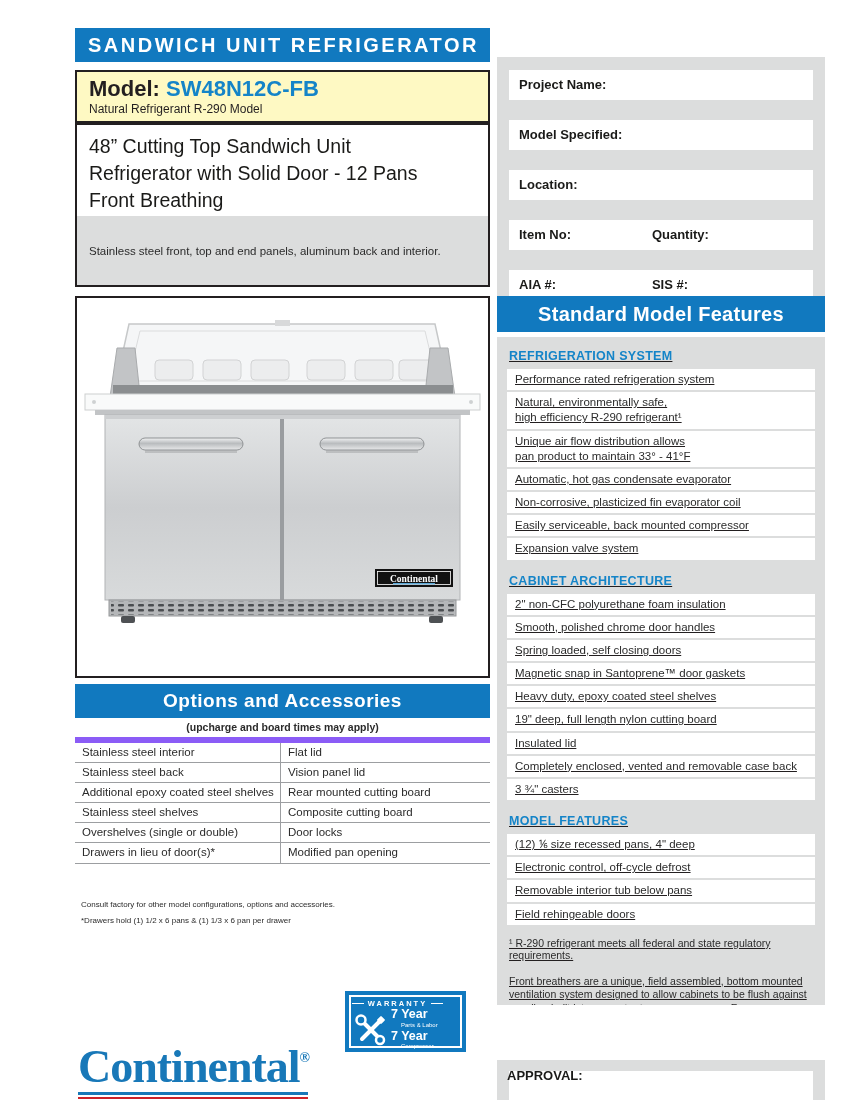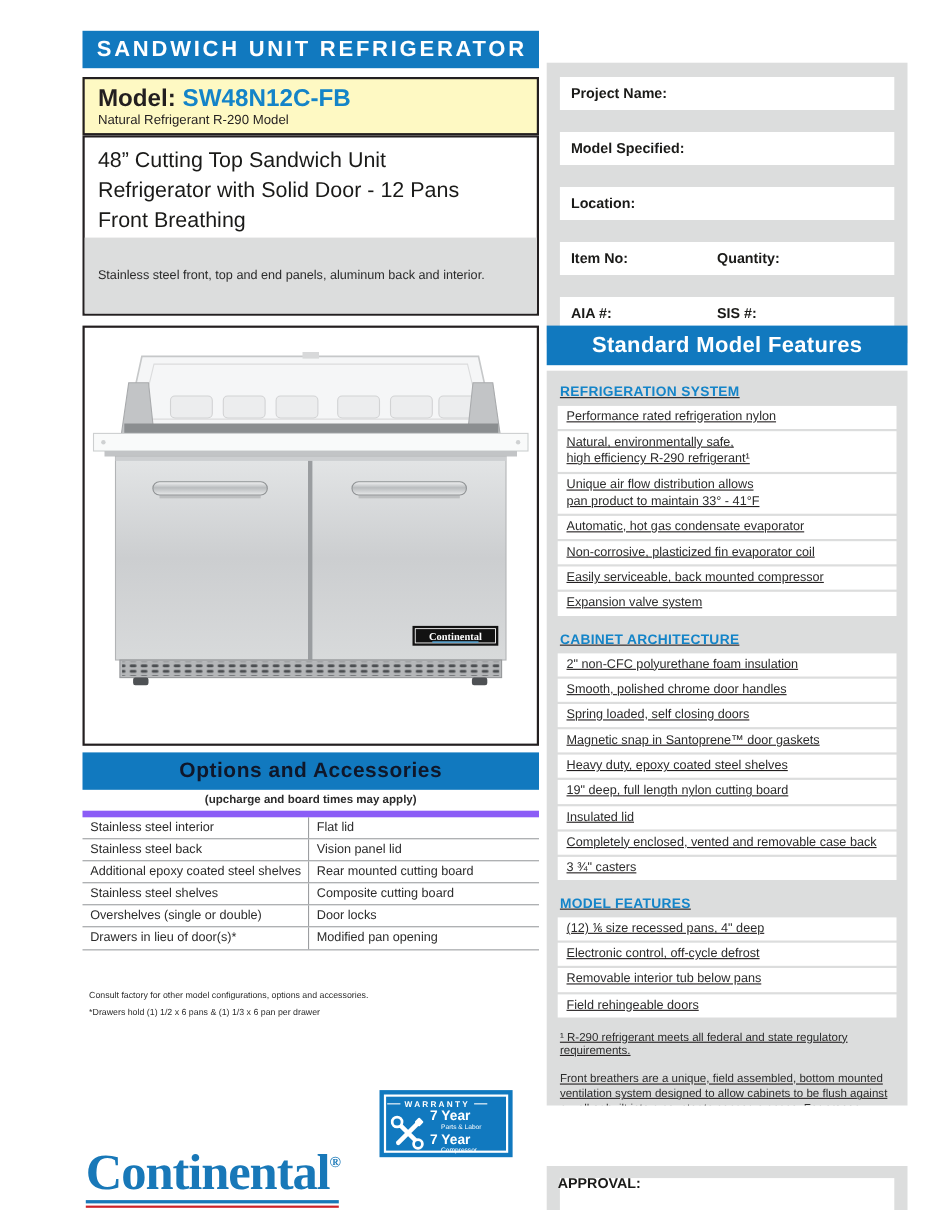--- a/index.html
+++ b/index.html
@@ -34,21 +34,21 @@
     font-size:11.5px; color:#2b2b2b;
   }
   .image-box {
     position:absolute; left:75px; top:296px; width:415px; height:382px;
     border:2px solid #231f20; background:#fff;
   }
   .image-box svg { display:block; width:100%; height:100%; }
 
   .options-bar {
     position:absolute; left:75px; top:684px; width:415px; height:34px;
-    background:#1179bf; color:#0f172a; font-weight:bold; font-size:19px;
+    background:#1179bf; color:#ffffff; font-weight:bold; font-size:19px;
     line-height:34px; text-align:center; letter-spacing:0.5px;
   }
   .options-sub {
     position:absolute; left:75px; top:721px; width:415px; text-align:center;
     font-size:10.5px; font-weight:bold; color:#2b2b2b;
   }
   .options-table {
     position:absolute; left:75px; top:737px; width:415px;
     border-top:6px solid #8b5cf6; border-bottom:1px solid #9c9ea1;
   }
@@ -326,21 +326,21 @@
       <span class="form-label">AIA #:</span>
       <span class="form-label second">SIS #:</span>
     </div>
   </div>
 
   <div class="features-bar">Standard Model Features</div>
 
   <div class="features-panel">
     <div class="section">
       <div class="section-heading">REFRIGERATION SYSTEM</div>
-      <div class="feature-row">Performance rated refrigeration nylon</div>
+      <div class="feature-row">Performance rated refrigeration system</div>
       <div class="feature-row">Natural, environmentally safe,
 high efficiency R-290 refrigerant¹</div>
       <div class="feature-row">Unique air flow distribution allows
 pan product to maintain 33° - 41°F</div>
       <div class="feature-row">Automatic, hot gas condensate evaporator</div>
       <div class="feature-row">Non-corrosive, plasticized fin evaporator coil</div>
       <div class="feature-row">Easily serviceable, back mounted compressor</div>
       <div class="feature-row">Expansion valve system</div>
     </div>
 

